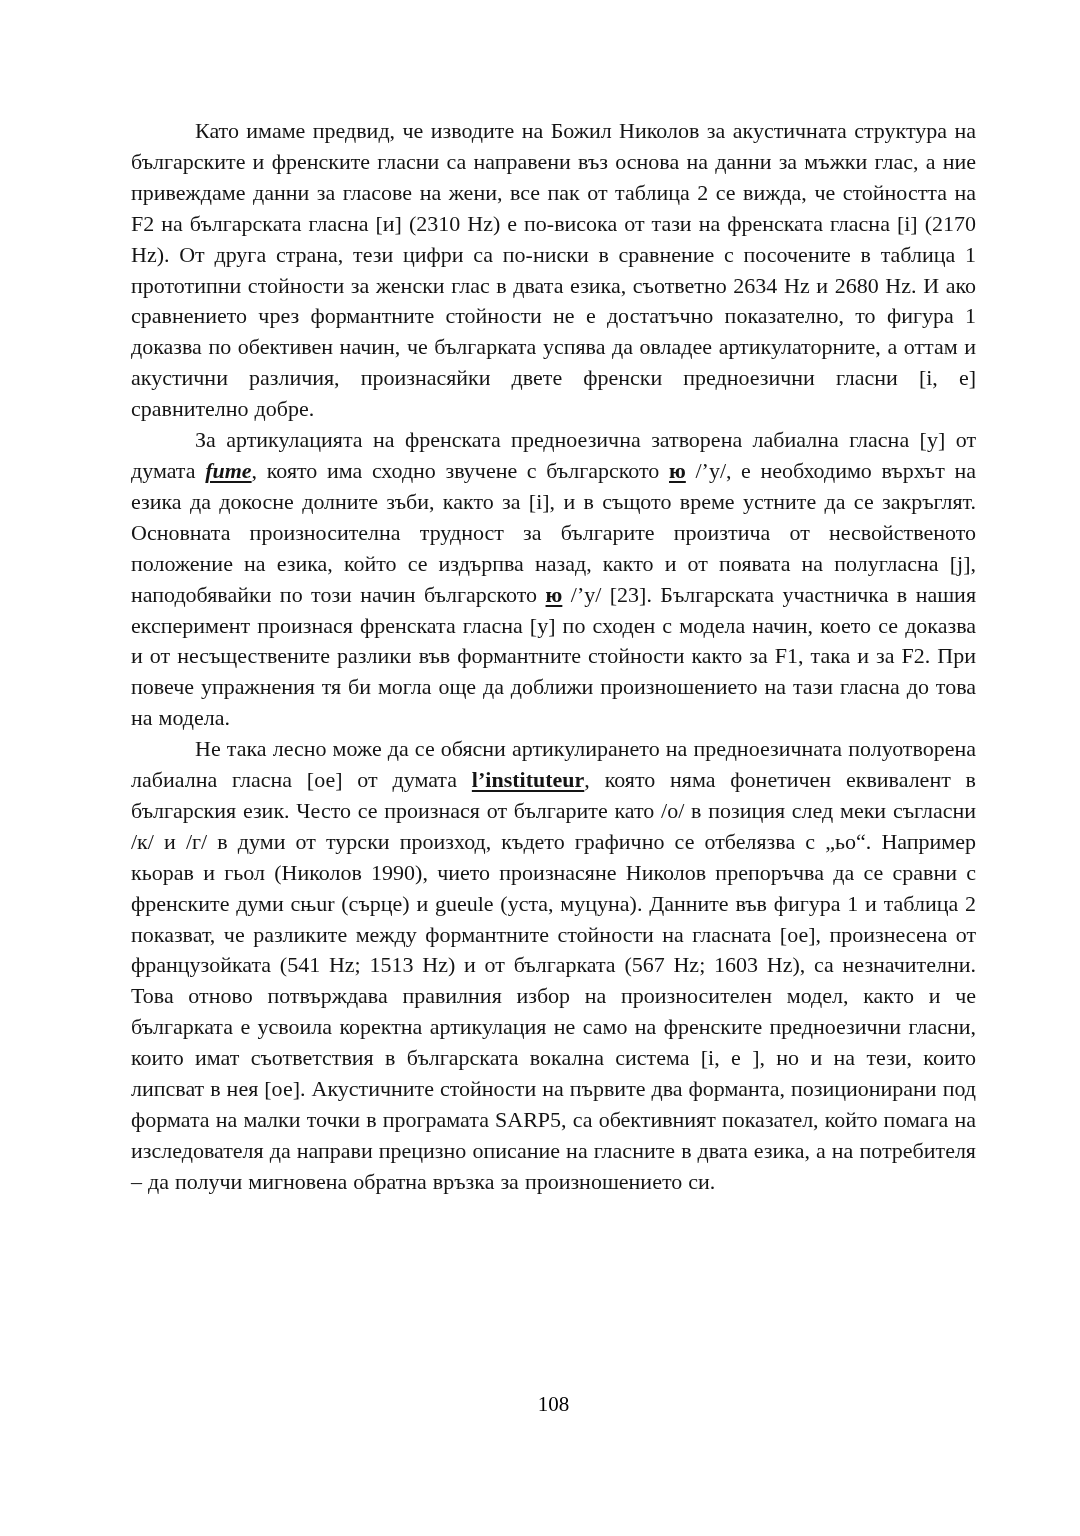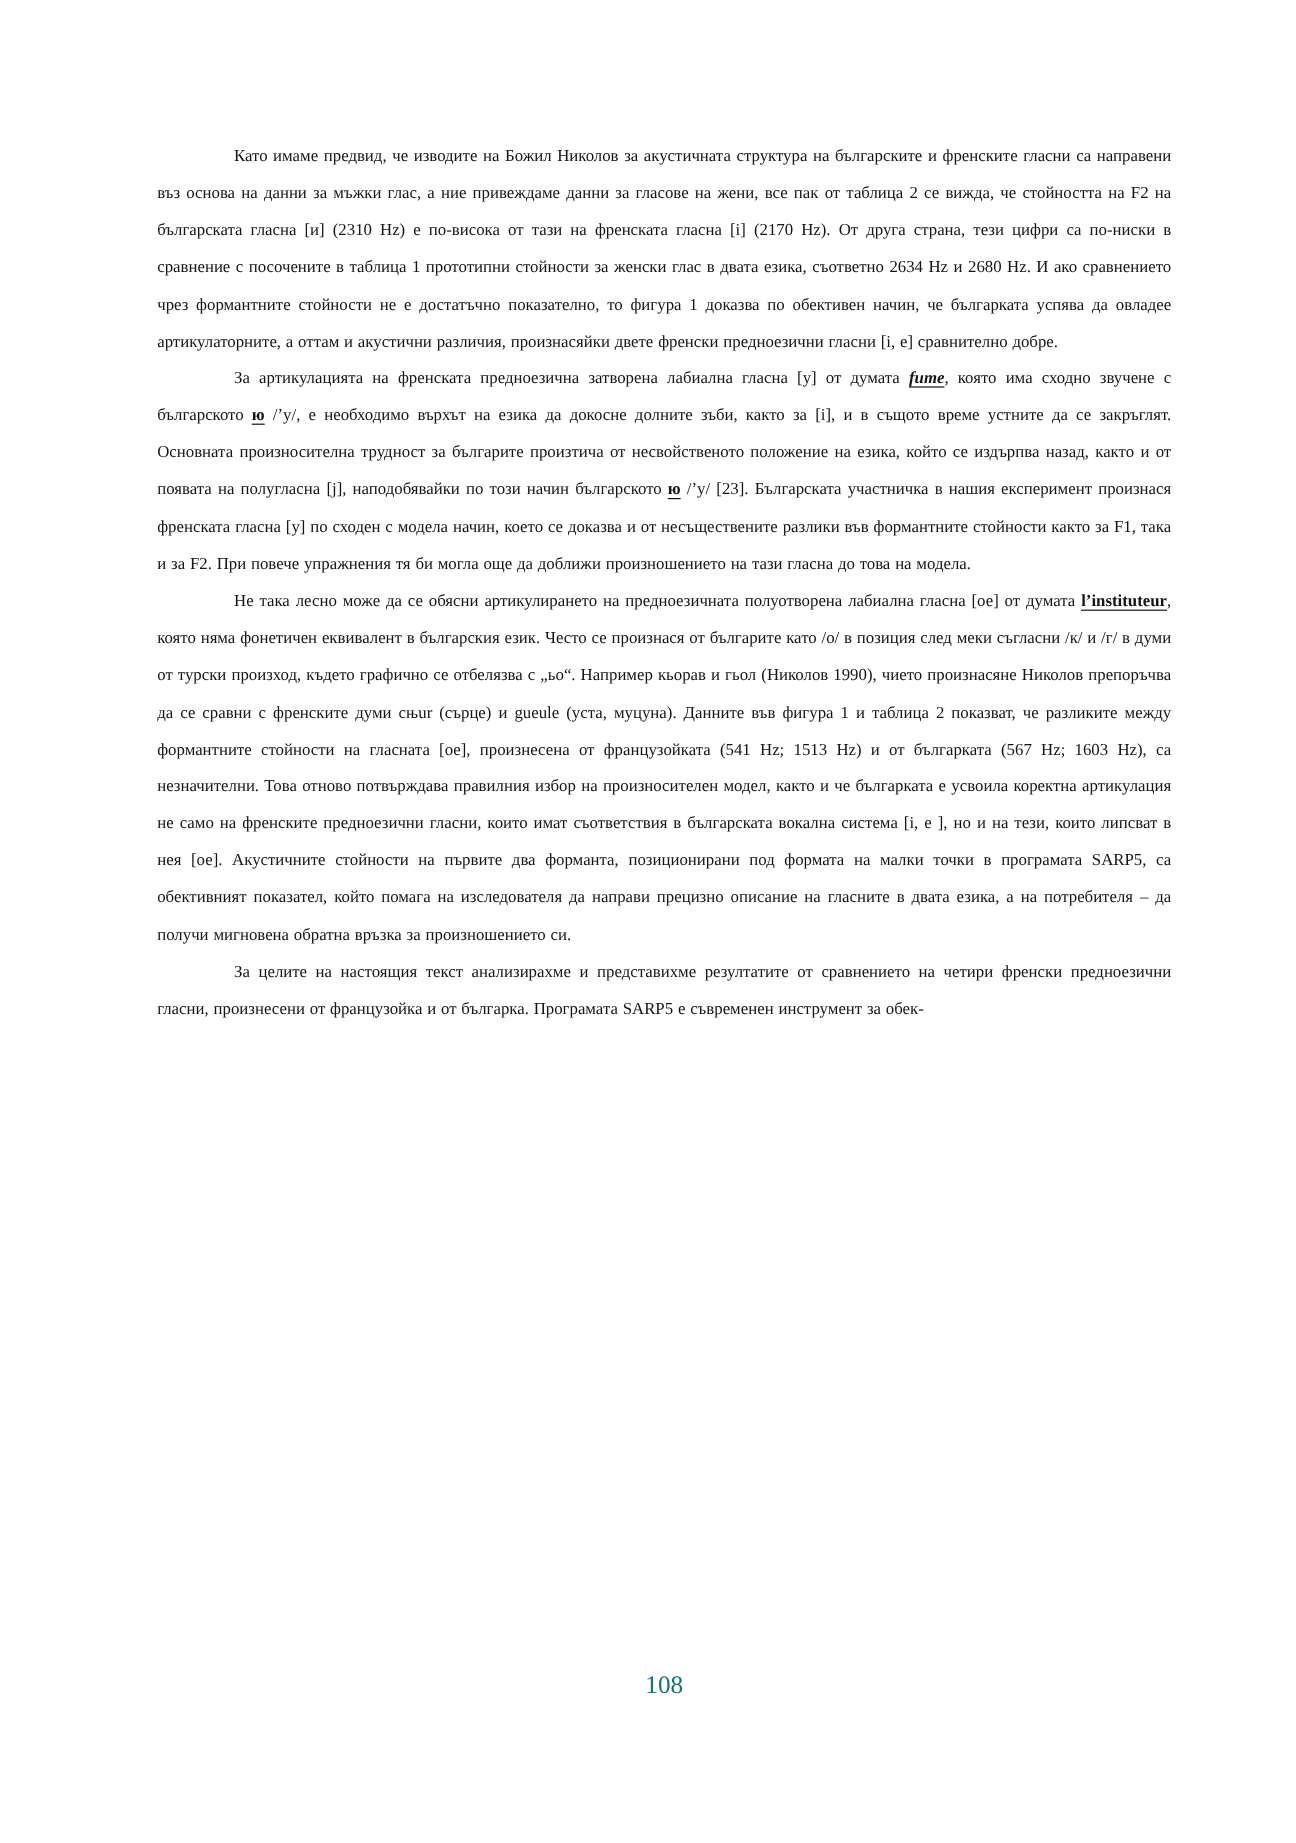--- a/index.html
+++ b/index.html
@@ -20,49 +20,48 @@
   }
   .text-column {
     position: absolute;
     left: 131px;
     top: 116px;
     width: 845px;
   }
   .text-column p {
     margin: 0;
     padding: 0;
-    font-size: 14px;
+    font-size: 22px;
     line-height: 30.9px;
     text-align: justify;
     text-indent: 64px;
     word-spacing: 0.5px;
   }
   .text-column p span.u {
     text-decoration: underline;
     text-underline-offset: 3px;
     font-weight: bold;
   }
   .text-column p span.i {
     font-style: italic;
   }
   .page-number {
     position: absolute;
     left: 131px;
     top: 1392px;
     width: 845px;
     text-align: center;
     font-size: 21px;
-    color: #0f766e;
+    color: #000000;
   }
 </style>
 </head>
 <body>
 
 <div class="page">
   <div class="text-column">
 
   <p><span>Като имаме предвид, че изводите на Божил Николов за акустичната структура на българските и френските гласни са направени въз основа на данни за мъжки глас, а ние привеждаме данни за гласове на жени, все пак от таблица 2 се вижда, че стойността на F2 на българската гласна [и] (2310 Hz) е по-висока от тази на френската гласна [i] (2170 Hz). От друга страна, тези цифри са по-ниски в сравнение с посочените в таблица 1 прототипни стойности за женски глас в двата езика, съответно 2634 Hz и 2680 Hz. И ако сравнението чрез формантните стойности не е достатъчно показателно, то фигура 1 доказва по обективен начин, че българката успява да овладее артикулаторните, а оттам и акустични различия, произнасяйки двете френски предноезични гласни [i, е] сравнително добре.</span></p>
       <p><span>За артикулацията на френската предноезична затворена лабиална гласна [у] от думата </span><span class="u i">fume</span><span>, която има сходно звучене с българското </span><span class="u">ю</span><span> /’у/, е необходимо върхът на езика да докосне долните зъби, както за [i], и в същото време устните да се закръглят. Основната произносителна трудност за българите произтича от несвойственото положение на езика, който се издърпва назад, както и от появата на полугласна [j], наподобявайки по този начин българското </span><span class="u">ю</span><span> /’у/ [23]. Българската участничка в нашия експеримент произнася френската гласна [у] по сходен с модела начин, което се доказва и от несъществените разлики във формантните стойности както за F1, така и за F2. При повече упражнения тя би могла още да доближи произношението на тази гласна до това на модела.</span></p>
       <p><span>Не така лесно може да се обясни артикулирането на предноезичната полуотворена лабиална гласна [ое] от думата </span><span class="u">l’instituteur</span><span>, която няма фонетичен еквивалент в българския език. Често се произнася от българите като /о/ в позиция след меки съгласни /к/ и /г/ в думи от турски произход, където графично се отбелязва с „ьо“. Например кьорав и гьол (Николов 1990), чието произнасяне Николов препоръчва да се сравни с френските думи сњur (сърце) и gueule (уста, муцуна). Данните във фигура 1 и таблица 2 показват, че разликите между формантните стойности на гласната [ое], произнесена от французойката (541 Hz; 1513 Hz) и от българката (567 Hz; 1603 Hz), са незначителни. Това отново потвърждава правилния избор на произносителен модел, както и че българката е усвоила коректна артикулация не само на френските предноезични гласни, които имат съответствия в българската вокална система [i, е ], но и на тези, които липсват в нея [ое]. Акустичните стойности на първите два форманта, позиционирани под формата на малки точки в програмата SARP5, са обективният показател, който помага на изследователя да направи прецизно описание на гласните в двата езика, а на потребителя – да получи мигновена обратна връзка за произношението си.</span></p>
-      <p><span>За целите на настоящия текст анализирахме и представихме резултатите от сравнението на четири френски предноезични гласни, произнесени от французойка и от българка. Програмата SARP5 е съвременен инструмент за обек-</span></p>
     </div>
   <div class="page-number">108</div>
 </div>
 
 </body></html>

